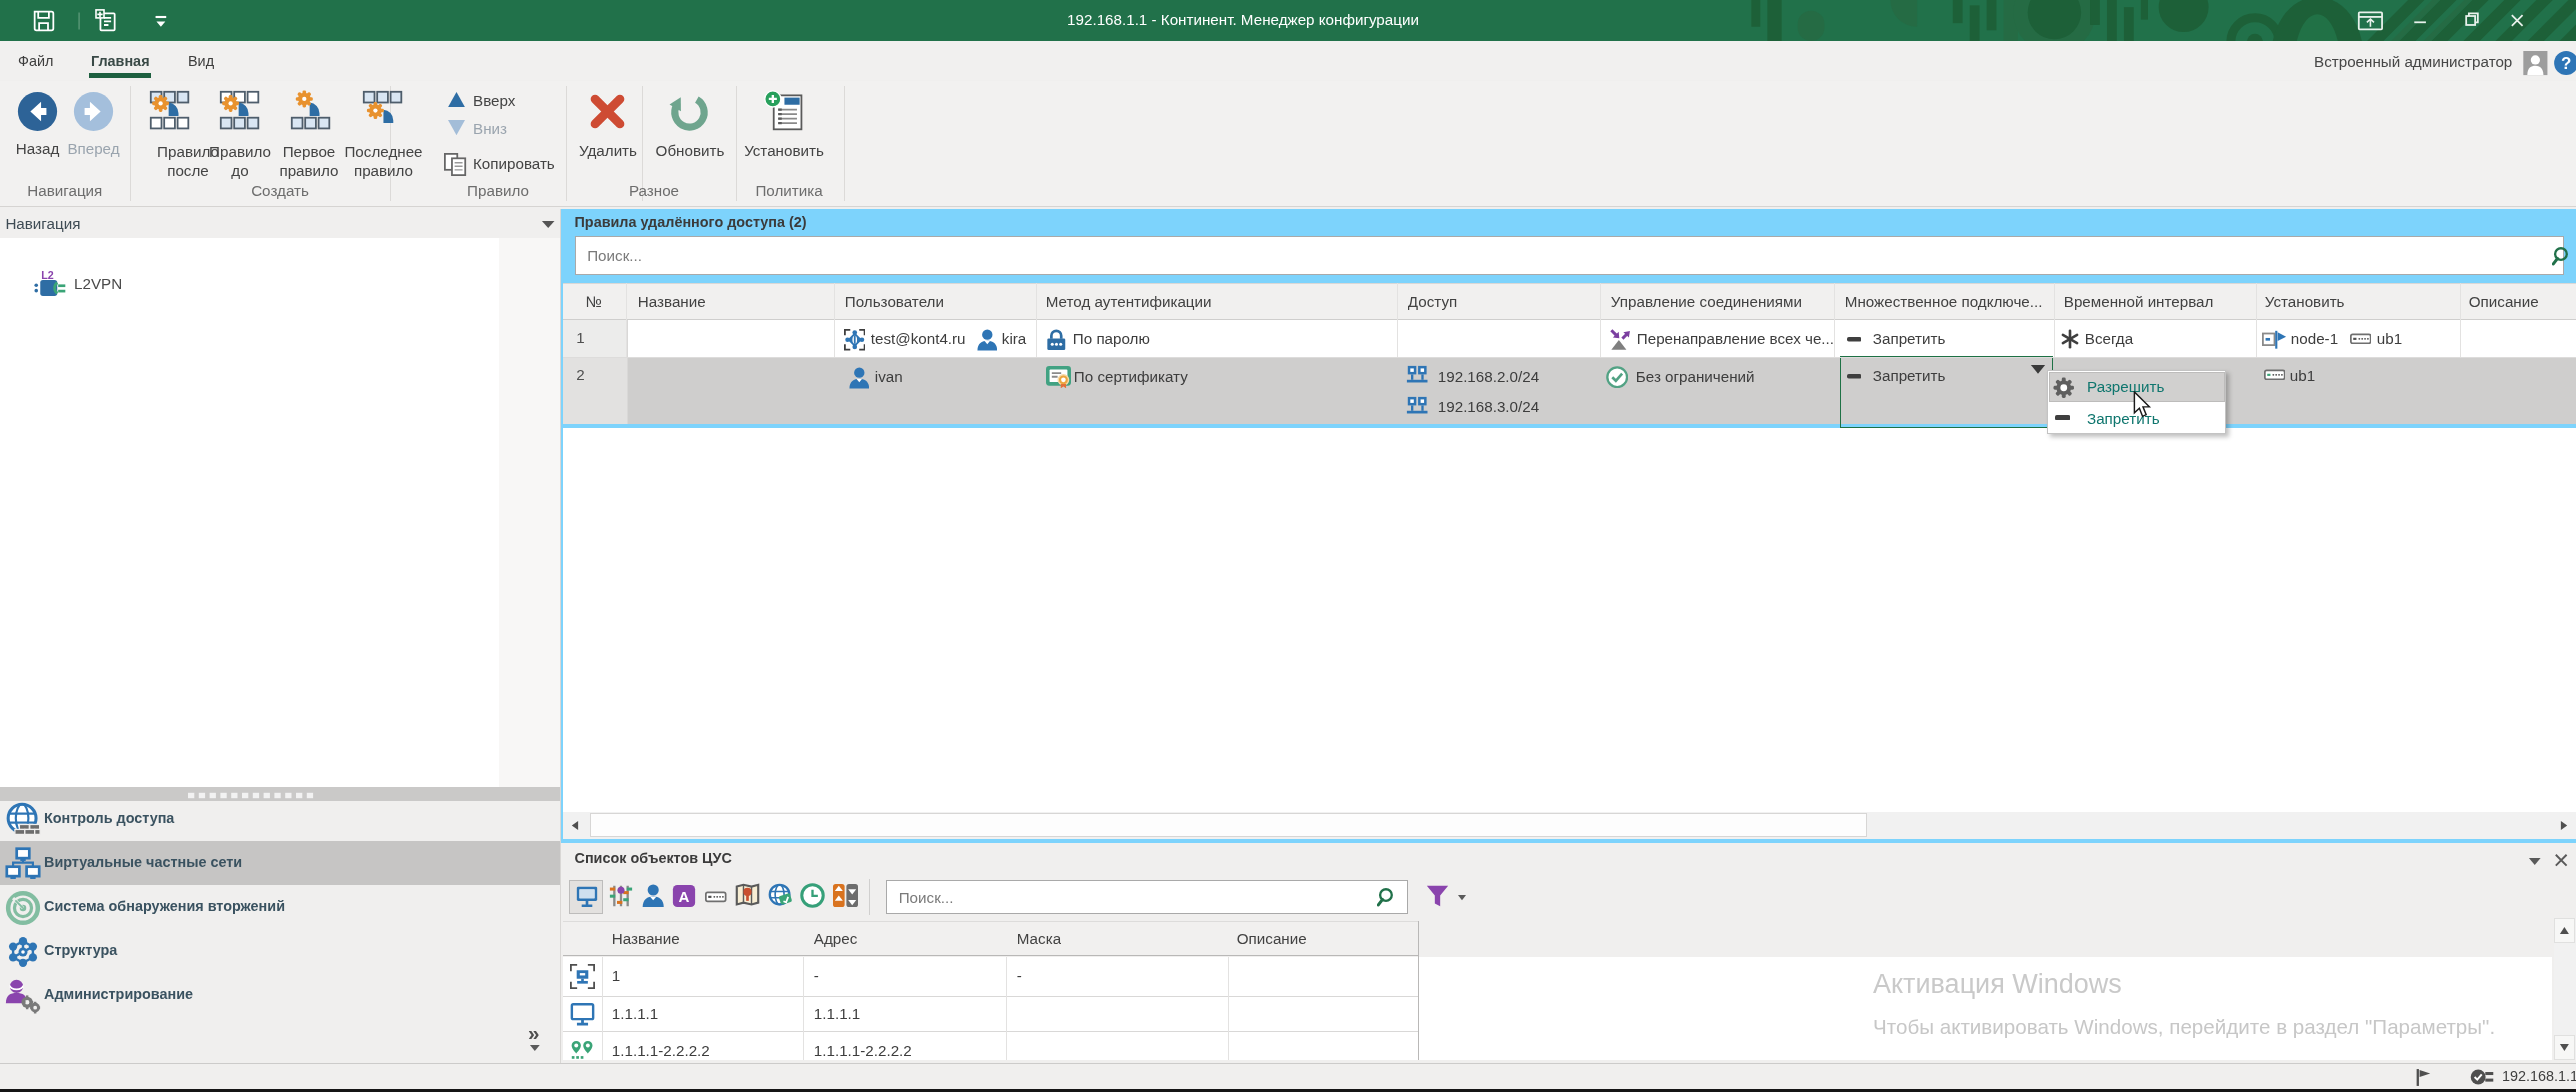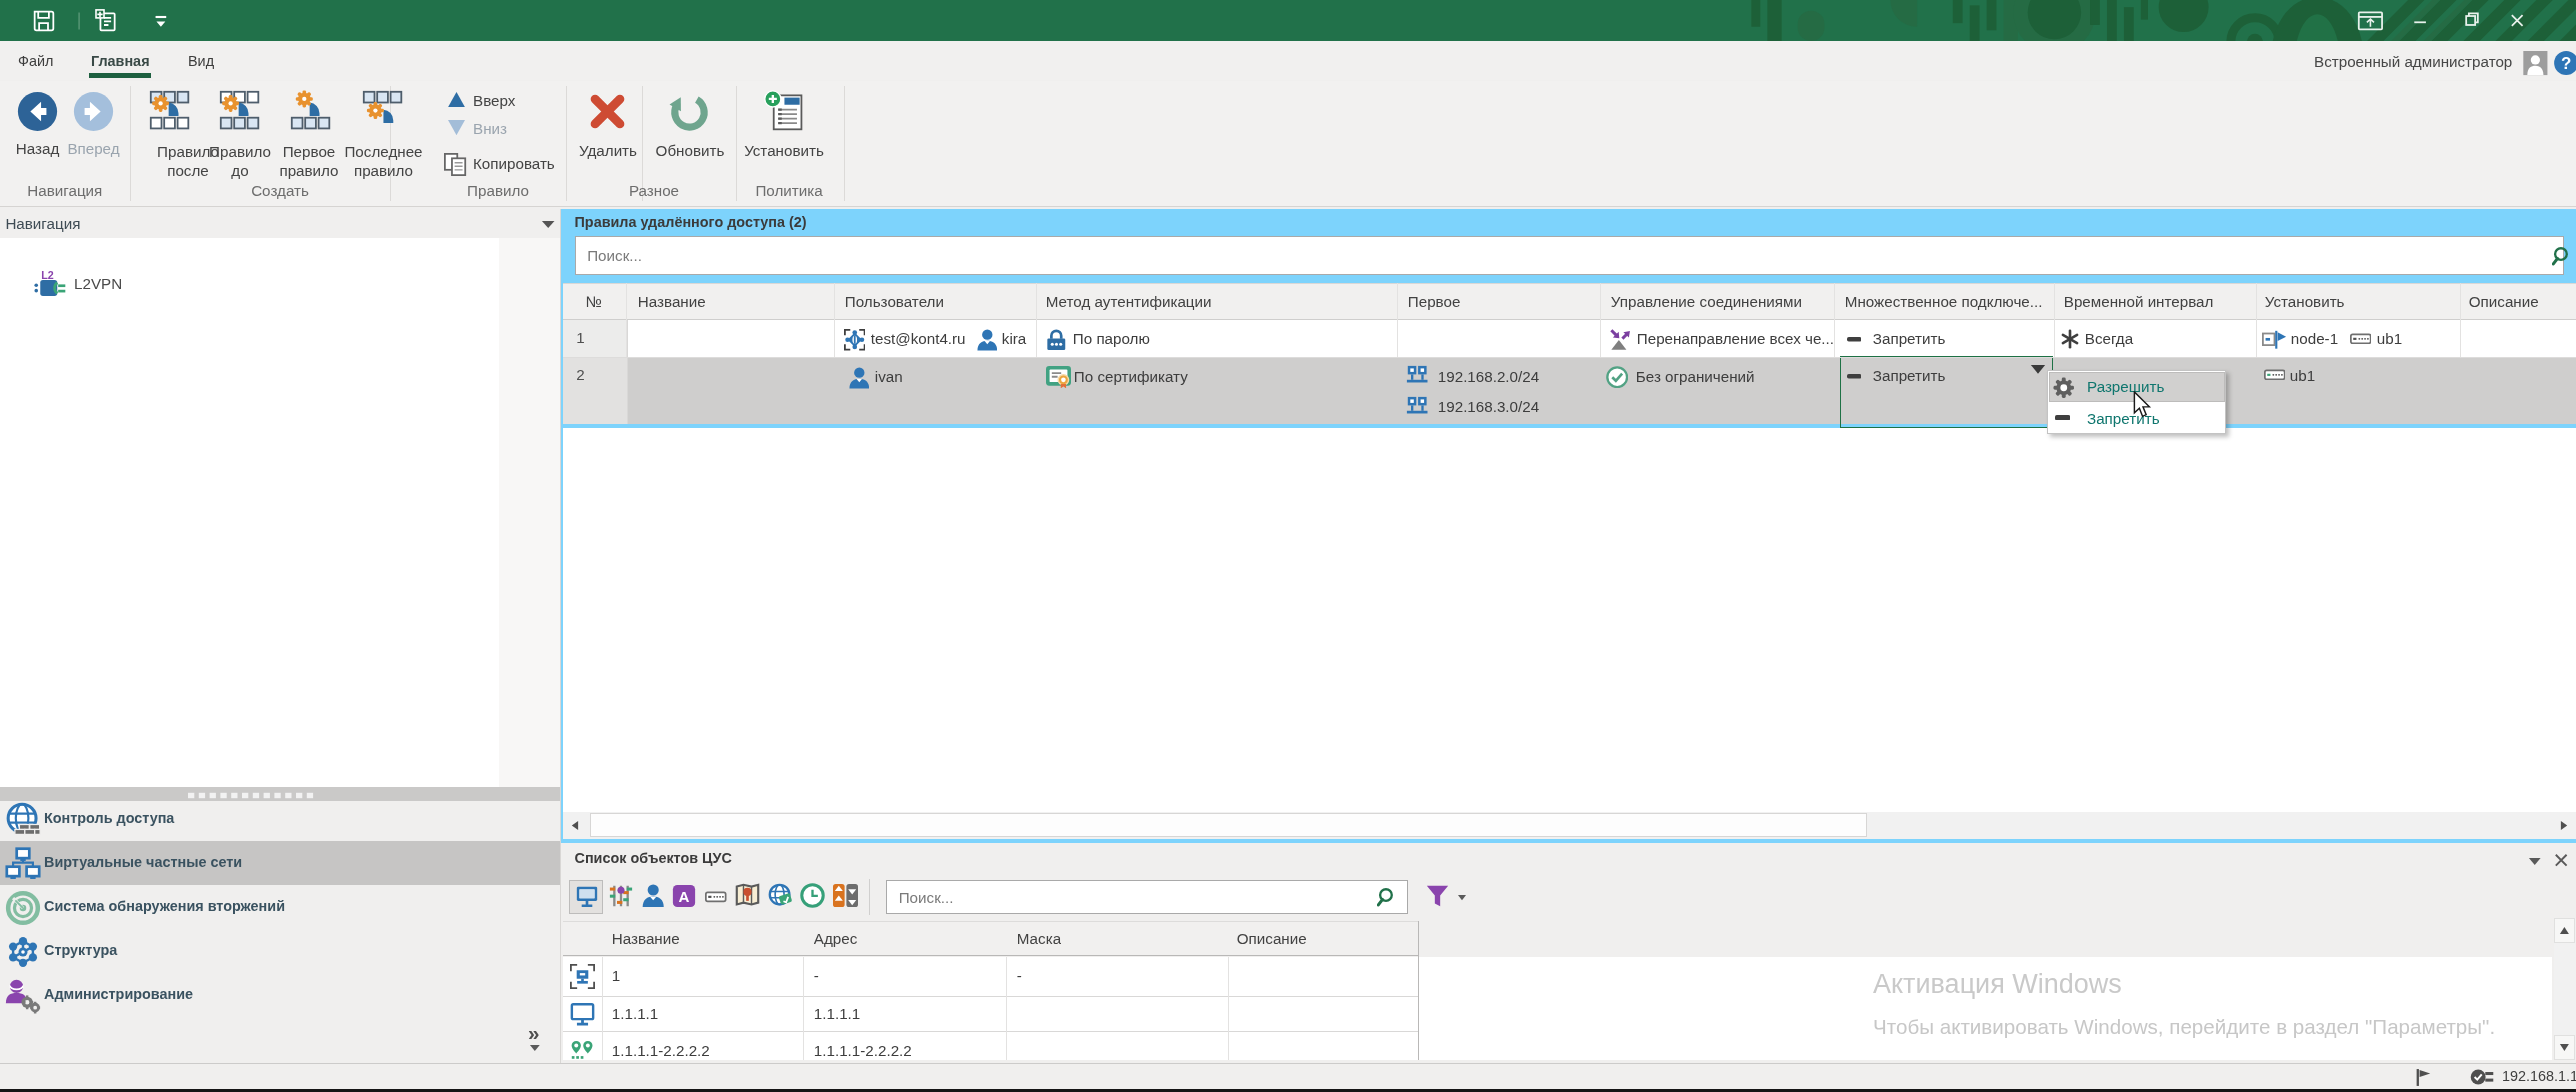--- a/index.html
+++ b/index.html
@@ -107,20 +107,21 @@
     <path d="M52 4 V23" stroke="#4d8f6d" stroke-width="2"></path>
     <g fill="none" stroke="#fff" stroke-width="2">
       <rect x="76" y="5" width="16" height="19" rx="1"></rect>
       <path d="M80 10 H88 M80 14 H88 M80 18 H85"></path>
       <rect x="71" y="1" width="9" height="9" fill="#217146" stroke="#fff" stroke-width="1.8"></rect>
       <path d="M75.5 3 V9 M72.5 6 H78.5" stroke-width="1.8"></path>
     </g>
     <path d="M138 9 H150" stroke="#fff" stroke-width="2.4"></path>
     <path d="M139 14 L149 14 L144 20 Z" fill="#fff"></path>
   </svg>
+  <div class="ttext">192.168.1.1 - Континент. Менеджер конфигурации</div>
   <svg id="wctrl" class="abs" style="left:2357px;top:7.2px" width="179" height="27" viewBox="0 0 200 30">
     <g fill="none" stroke="#e9f1ec" stroke-width="2">
       <rect x="2" y="6" width="26" height="19" rx="1"></rect>
       <path d="M2 11 H28"></path>
       <path d="M15 22 V14 M11 17 L15 13.5 L19 17" stroke-width="1.8"></path>
       <path d="M64 17 H77"></path>
       <rect x="122" y="10" width="10" height="10"></rect>
       <path d="M125 10 V7 H135 V17 H132"></path>
       <path d="M173 9 L185 21 M185 9 L173 21"></path>
     </g>
@@ -413,21 +414,21 @@
         <path d="M6 14 L1.5 20" stroke="#21714a" stroke-width="3.4" stroke-linecap="round"></path>
       </svg>
   </div>
   <div class="abs" style="left:1.8px;top:219px;width:2015px;height:384px;background:#fff;"></div>
   <div id="rtable">
     <div class="hrow">
       <div class="hcell" style="left:23px;">№</div>
       <div class="hcell" style="left:75px;">Название</div>
       <div class="hcell" style="left:282px;">Пользователи</div>
       <div class="hcell" style="left:483px;">Метод аутентификации</div>
-      <div class="hcell" style="left:845px;">Первое</div>
+      <div class="hcell" style="left:845px;">Доступ</div>
       <div class="hcell" style="left:1048px;">Управление соединениями</div>
       <div class="hcell" style="left:1282px;width:202px;">Множественное подключе...</div>
       <div class="hcell" style="left:1501px;">Временной интервал</div>
       <div class="hcell" style="left:1702px;">Установить</div>
       <div class="hcell" style="left:1906px;">Описание</div>
     </div>
     <div id="row1">
       <div class="numcell">
           <span style="position:absolute;left:13.5px;top:9px;">1</span>
         </div>

